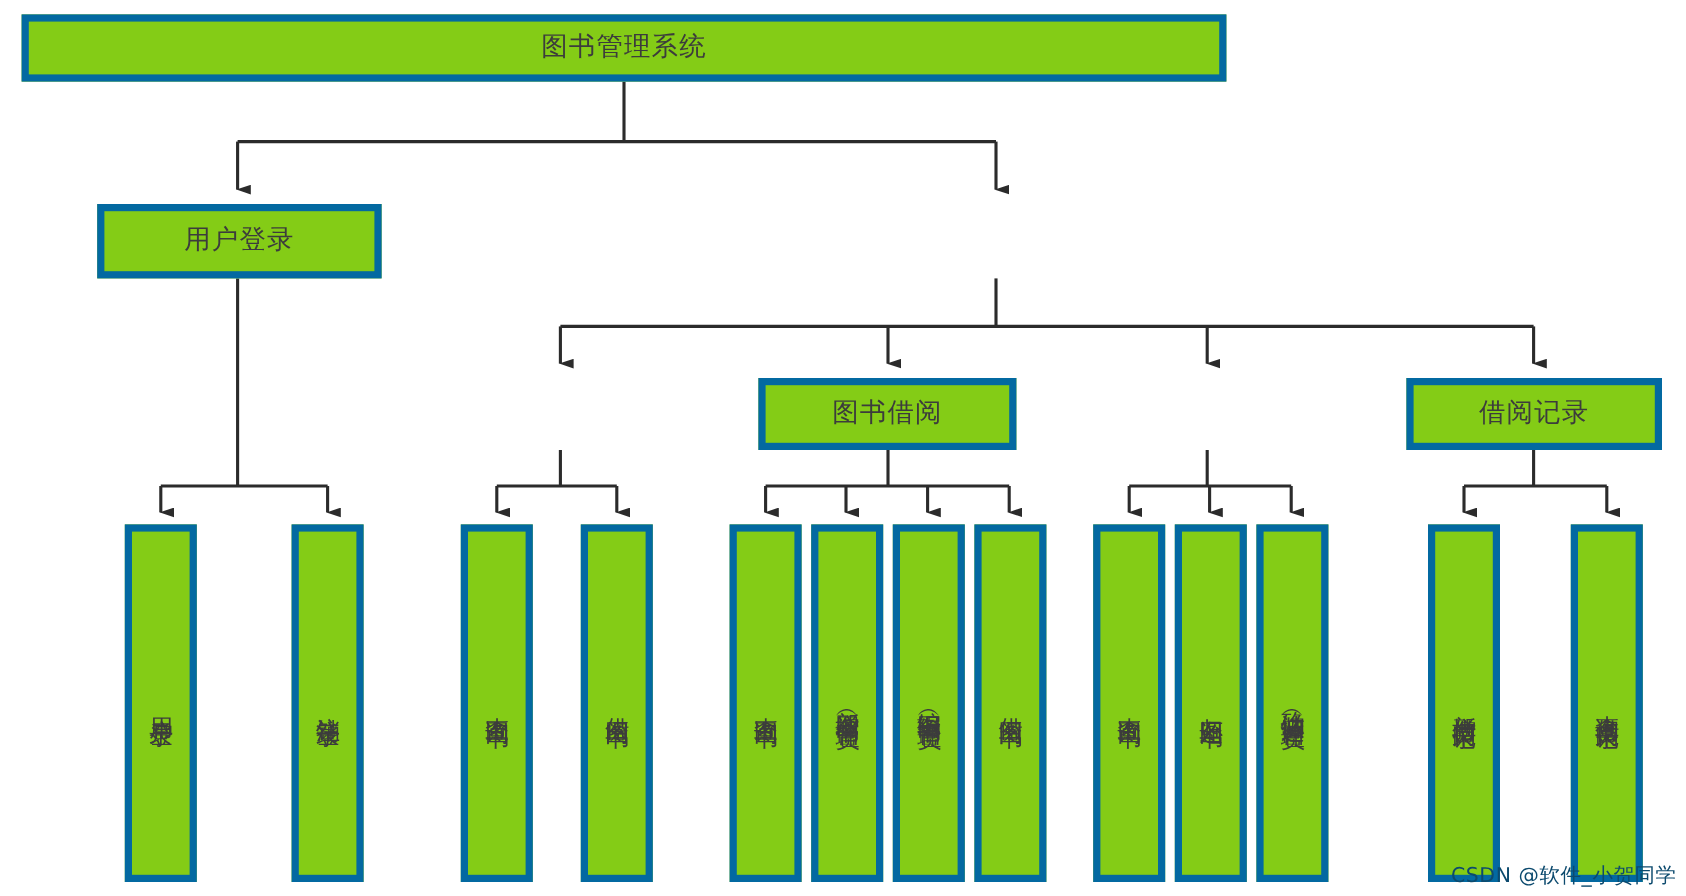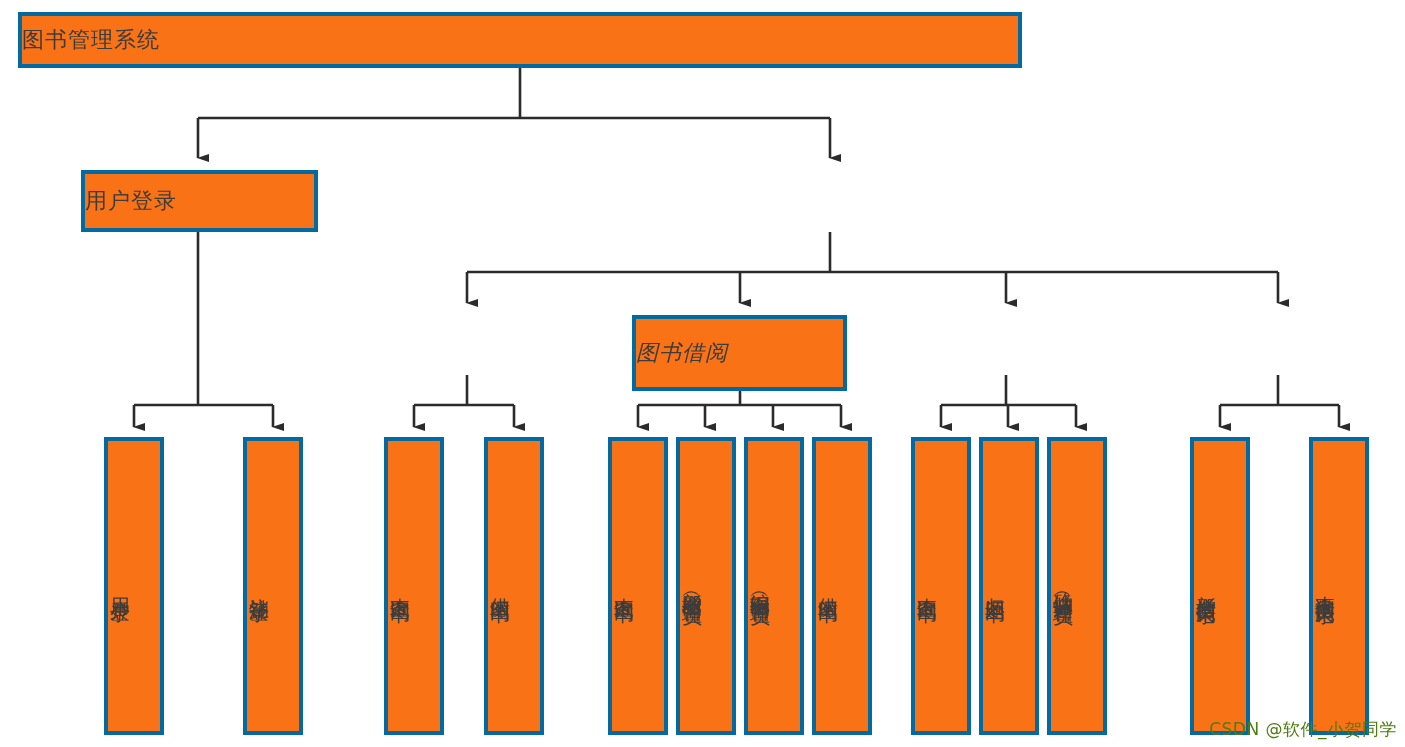--- a/index.html
+++ b/index.html
@@ -22,25 +22,25 @@
   svg.wires {
     position: absolute;
     left: 0;
     top: 0;
     width: 1405px;
     height: 747px;
   }
   .node {
     position: absolute;
     box-sizing: border-box;
-    background: #f97316;
-    border: 4px solid #0369a1;
+    background: #84cc16;
+    border: 6px solid #0369a1;
     display: flex;
     align-items: center;
-    justify-content: flex-start;
+    justify-content: center;
     z-index: 3;
   }
   .node-label {
     color: #3c3c3c;
     font-size: 21px;
     line-height: 1.18;
     letter-spacing: 1px;
     text-align: center;
     white-space: nowrap;
   }
@@ -53,21 +53,21 @@
     max-height: 270px;
   }
   .node.root .node-label,
   .node.branch .node-label {
     font-size: 22px;
   }
   .watermark {
     position: absolute;
     right: 8px;
     bottom: 6px;
-    color: #4d7c0f;
+    color: #0c4a6e;
     font-size: 17px;
     letter-spacing: 0.5px;
     z-index: 5;
     white-space: nowrap;
     pointer-events: none;
   }
 </style>
 </head>
 <body>
 
@@ -124,22 +124,25 @@
   </svg>
 
   <div class="node root" style="left:18px; top:12px; width:1004px; height:56px;">
     <span class="node-label">图书管理系统</span>
   </div>
 
   <div class="node branch" style="left:81px; top:170px; width:237px; height:62px;">
     <span class="node-label">用户登录</span>
   </div>
 
-  <div class="node branch" style="left:632px; top:315px; width:215px; height:76px;font-style:italic;">
+  <div class="node branch" style="left:632px; top:315px; width:215px; height:60px;">
     <span class="node-label">图书借阅</span>
+  </div>
+  <div class="node branch" style="left:1172px; top:315px; width:213px; height:60px;">
+    <span class="node-label">借阅记录</span>
   </div>
 
   <div class="node leaf" style="left:104px; top:437px; width:60px; height:298px;">
     <span class="node-label">用户登录</span>
   </div>
   <div class="node leaf" style="left:243px; top:437px; width:60px; height:298px;">
     <span class="node-label">注销登录</span>
   </div>
 
   <div class="node leaf" style="left:384px; top:437px; width:60px; height:298px;">

